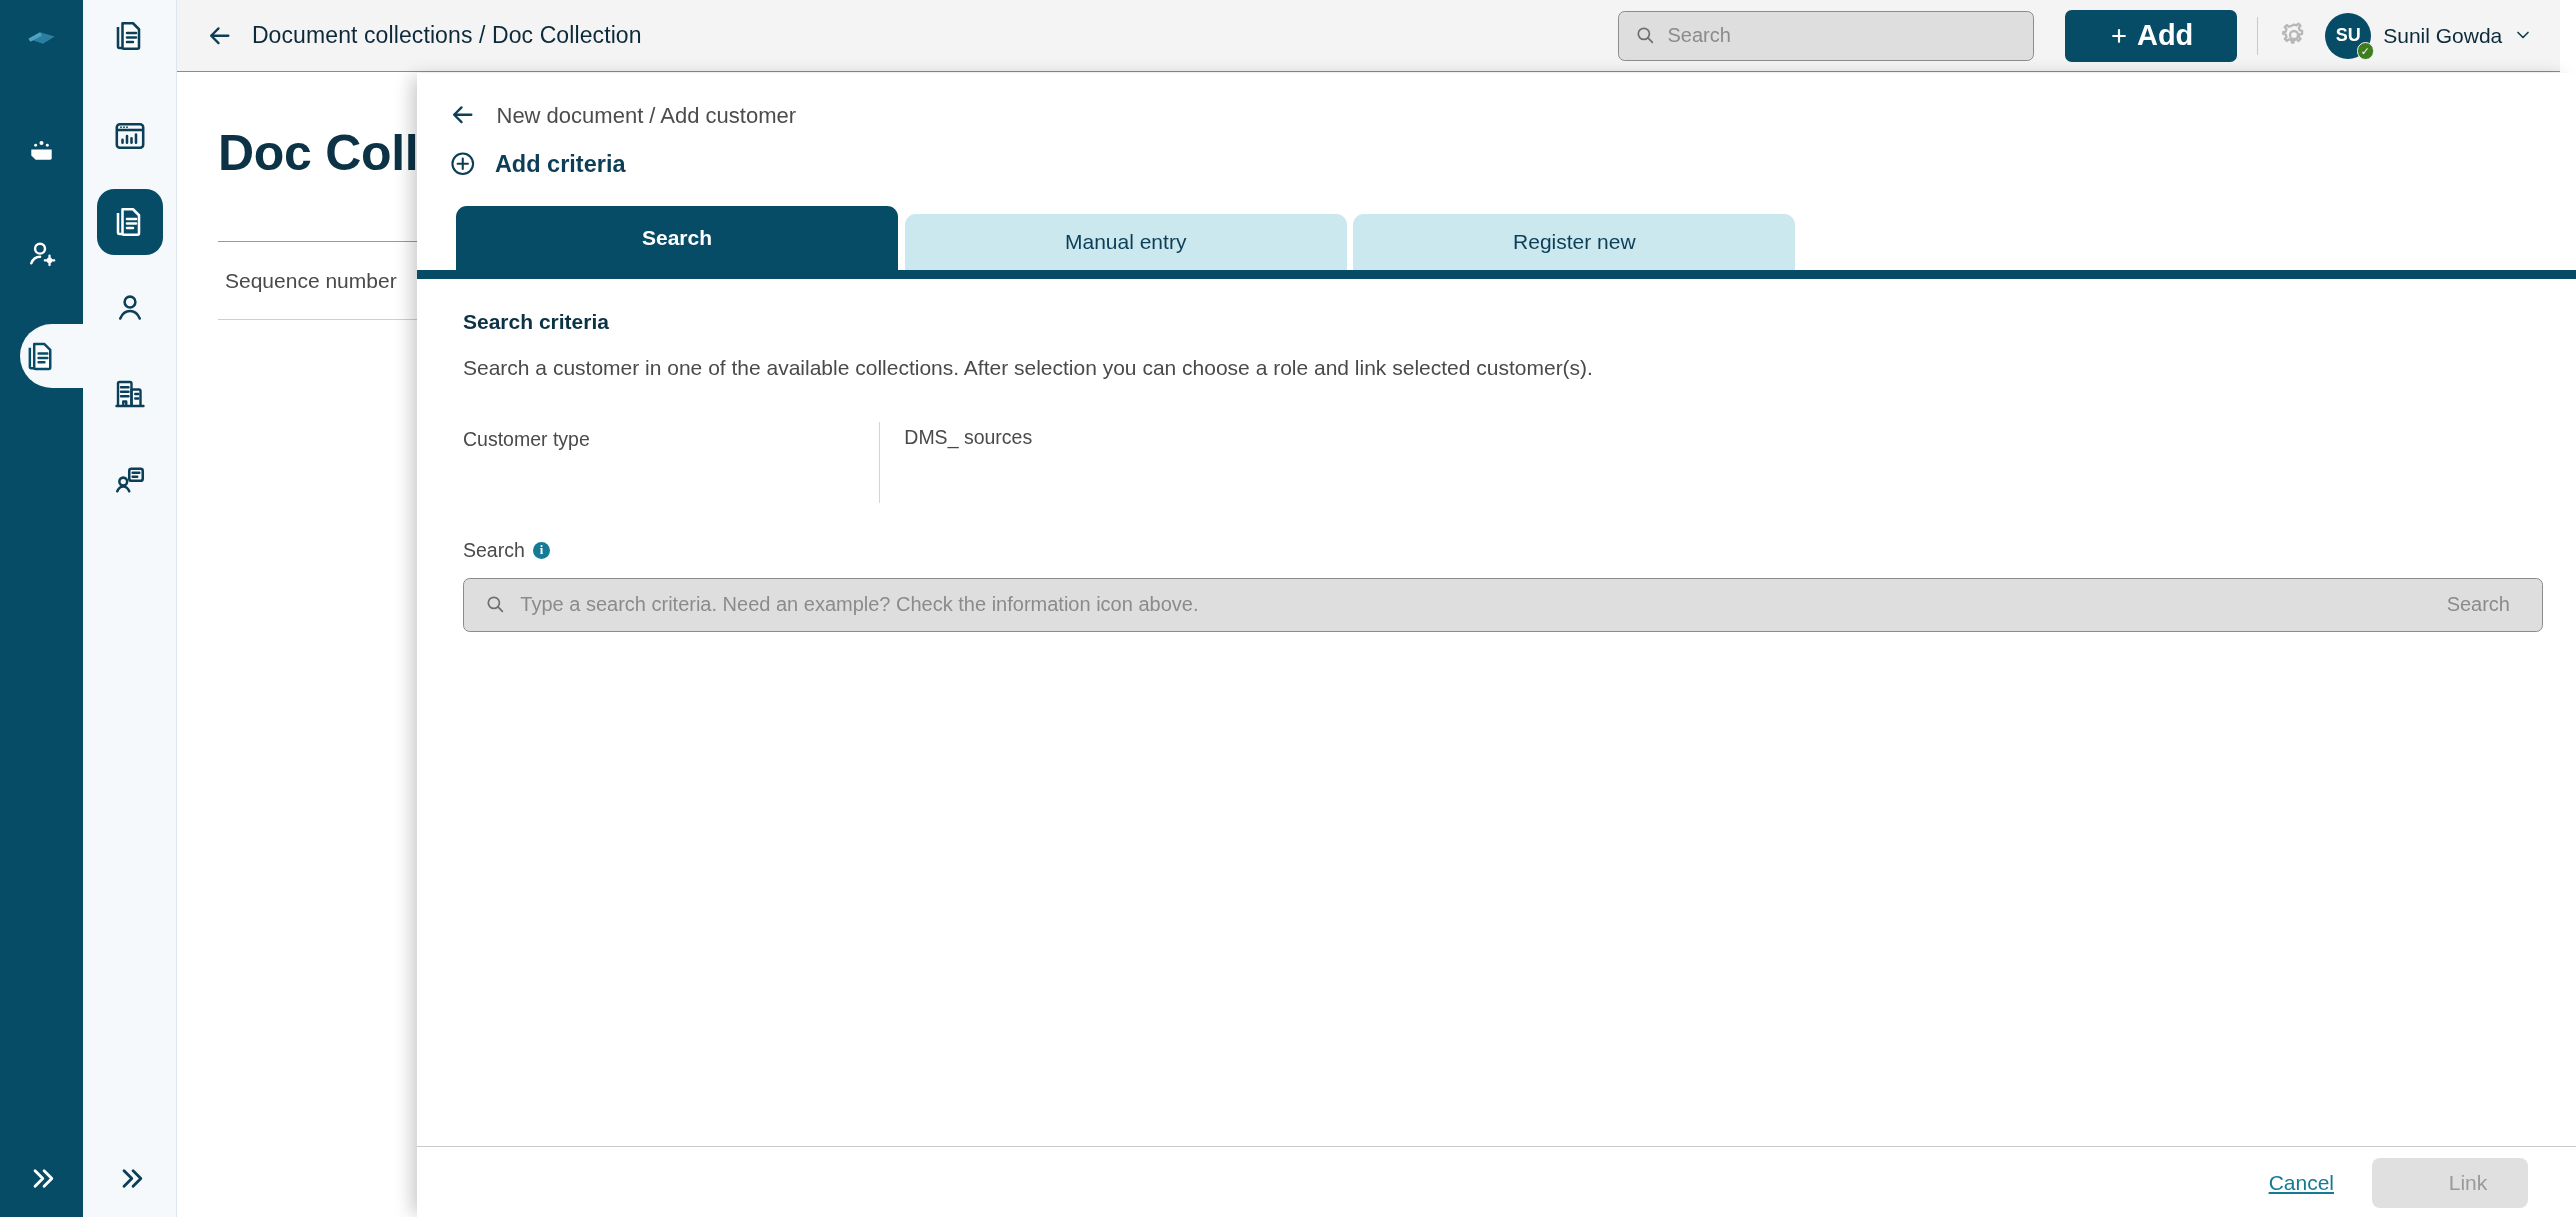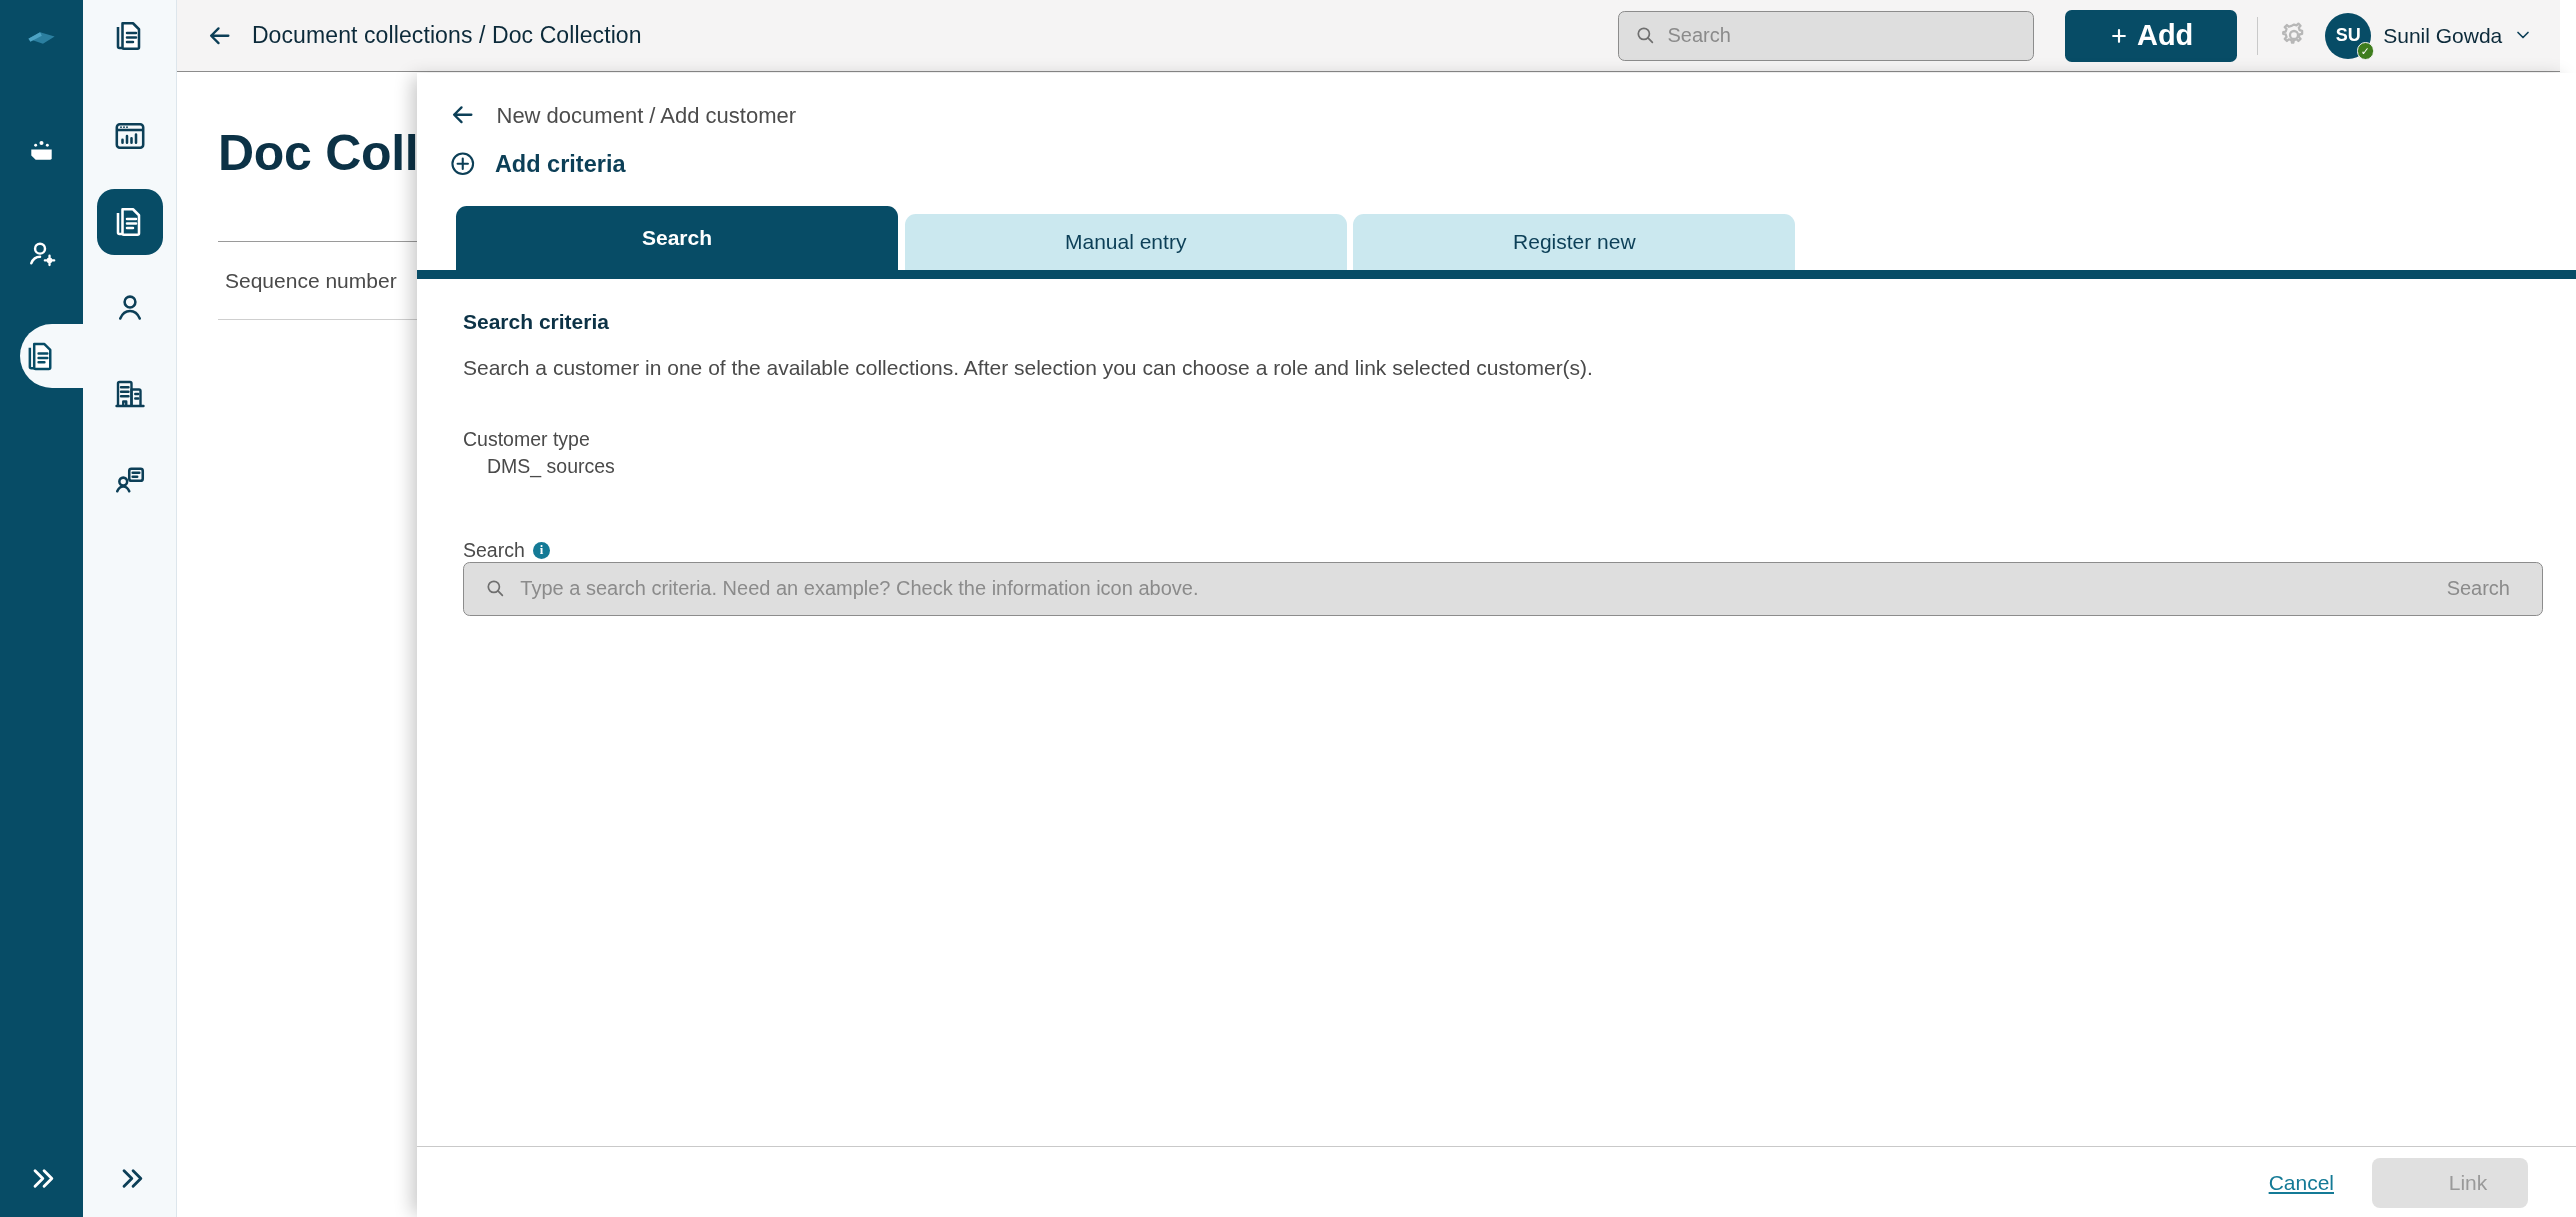--- a/index.html
+++ b/index.html
@@ -119,34 +119,34 @@
     border-radius: 10.7px 10.7px 0 0; font-size: 21px;
   }
   .tab.active { background: #074c66; color: #ffffff; font-weight: bold; width: 442px; height: 64px; }
   .tab.idle { background: #cbe8ef; color: #0c3f57; width: 442px; }
   .tab-underline { height: 9.4px; background: #074c66; width: 100%; }
 
   .modal-body { flex: 1; padding: 31px 0 0 46px; overflow: hidden; }
   .sec-title { font-size: 21px; font-weight: bold; color: #0c3246; }
   .sec-desc { margin-top: 21.5px; font-size: 21px; color: #4a4a4a; }
 
-  .type-row { margin-top: 42px; display: flex; align-items: flex-start; height: 81px; flex-direction: column; }
+  .type-row { margin-top: 42px; display: flex; align-items: flex-start; height: 81px; }
   .type-label { width: 416px; font-size: 19.5px; color: #4a4a4a; padding-top: 6.7px; }
   .type-sep { width: 1.3px; background: #d5d5d5; align-self: stretch; }
   .type-value { margin-left: 24px; font-size: 19.5px; color: #4a4a4a; padding-top: 4px; }
 
   .search-label-row { margin-top: 36px; display: flex; align-items: center; gap: 8px; }
   .search-label { font-size: 19.5px; color: #4a4a4a; }
   .info-dot {
     width: 17.4px; height: 17.4px; border-radius: 50%; background: #147a96; color: #fff;
     font-size: 12.7px; font-weight: bold; display: flex; align-items: center; justify-content: center;
     font-family: "Liberation Serif", serif;
   }
   .search-box {
-    width: 2080px; height: 54px; background: #dedede;
+    margin-top: 16px; width: 2080px; height: 54px; background: #dedede;
     border: 1.3px solid #8c8c8c; border-radius: 6.7px;
     display: flex; align-items: center; padding: 6px 20px;
   }
   .search-box .ph { margin-left: 14.8px; font-size: 20px; color: #8b8b8b; flex: 1; }
   .search-box .go { font-size: 20px; color: #8b8b8b; padding-right: 12px; }
 
   .modal-foot {
     height: 72px; border-top: 1.3px solid #c9c9c9;
     display: flex; align-items: center; justify-content: flex-end; padding-right: 48px; gap: 38px;
   }

